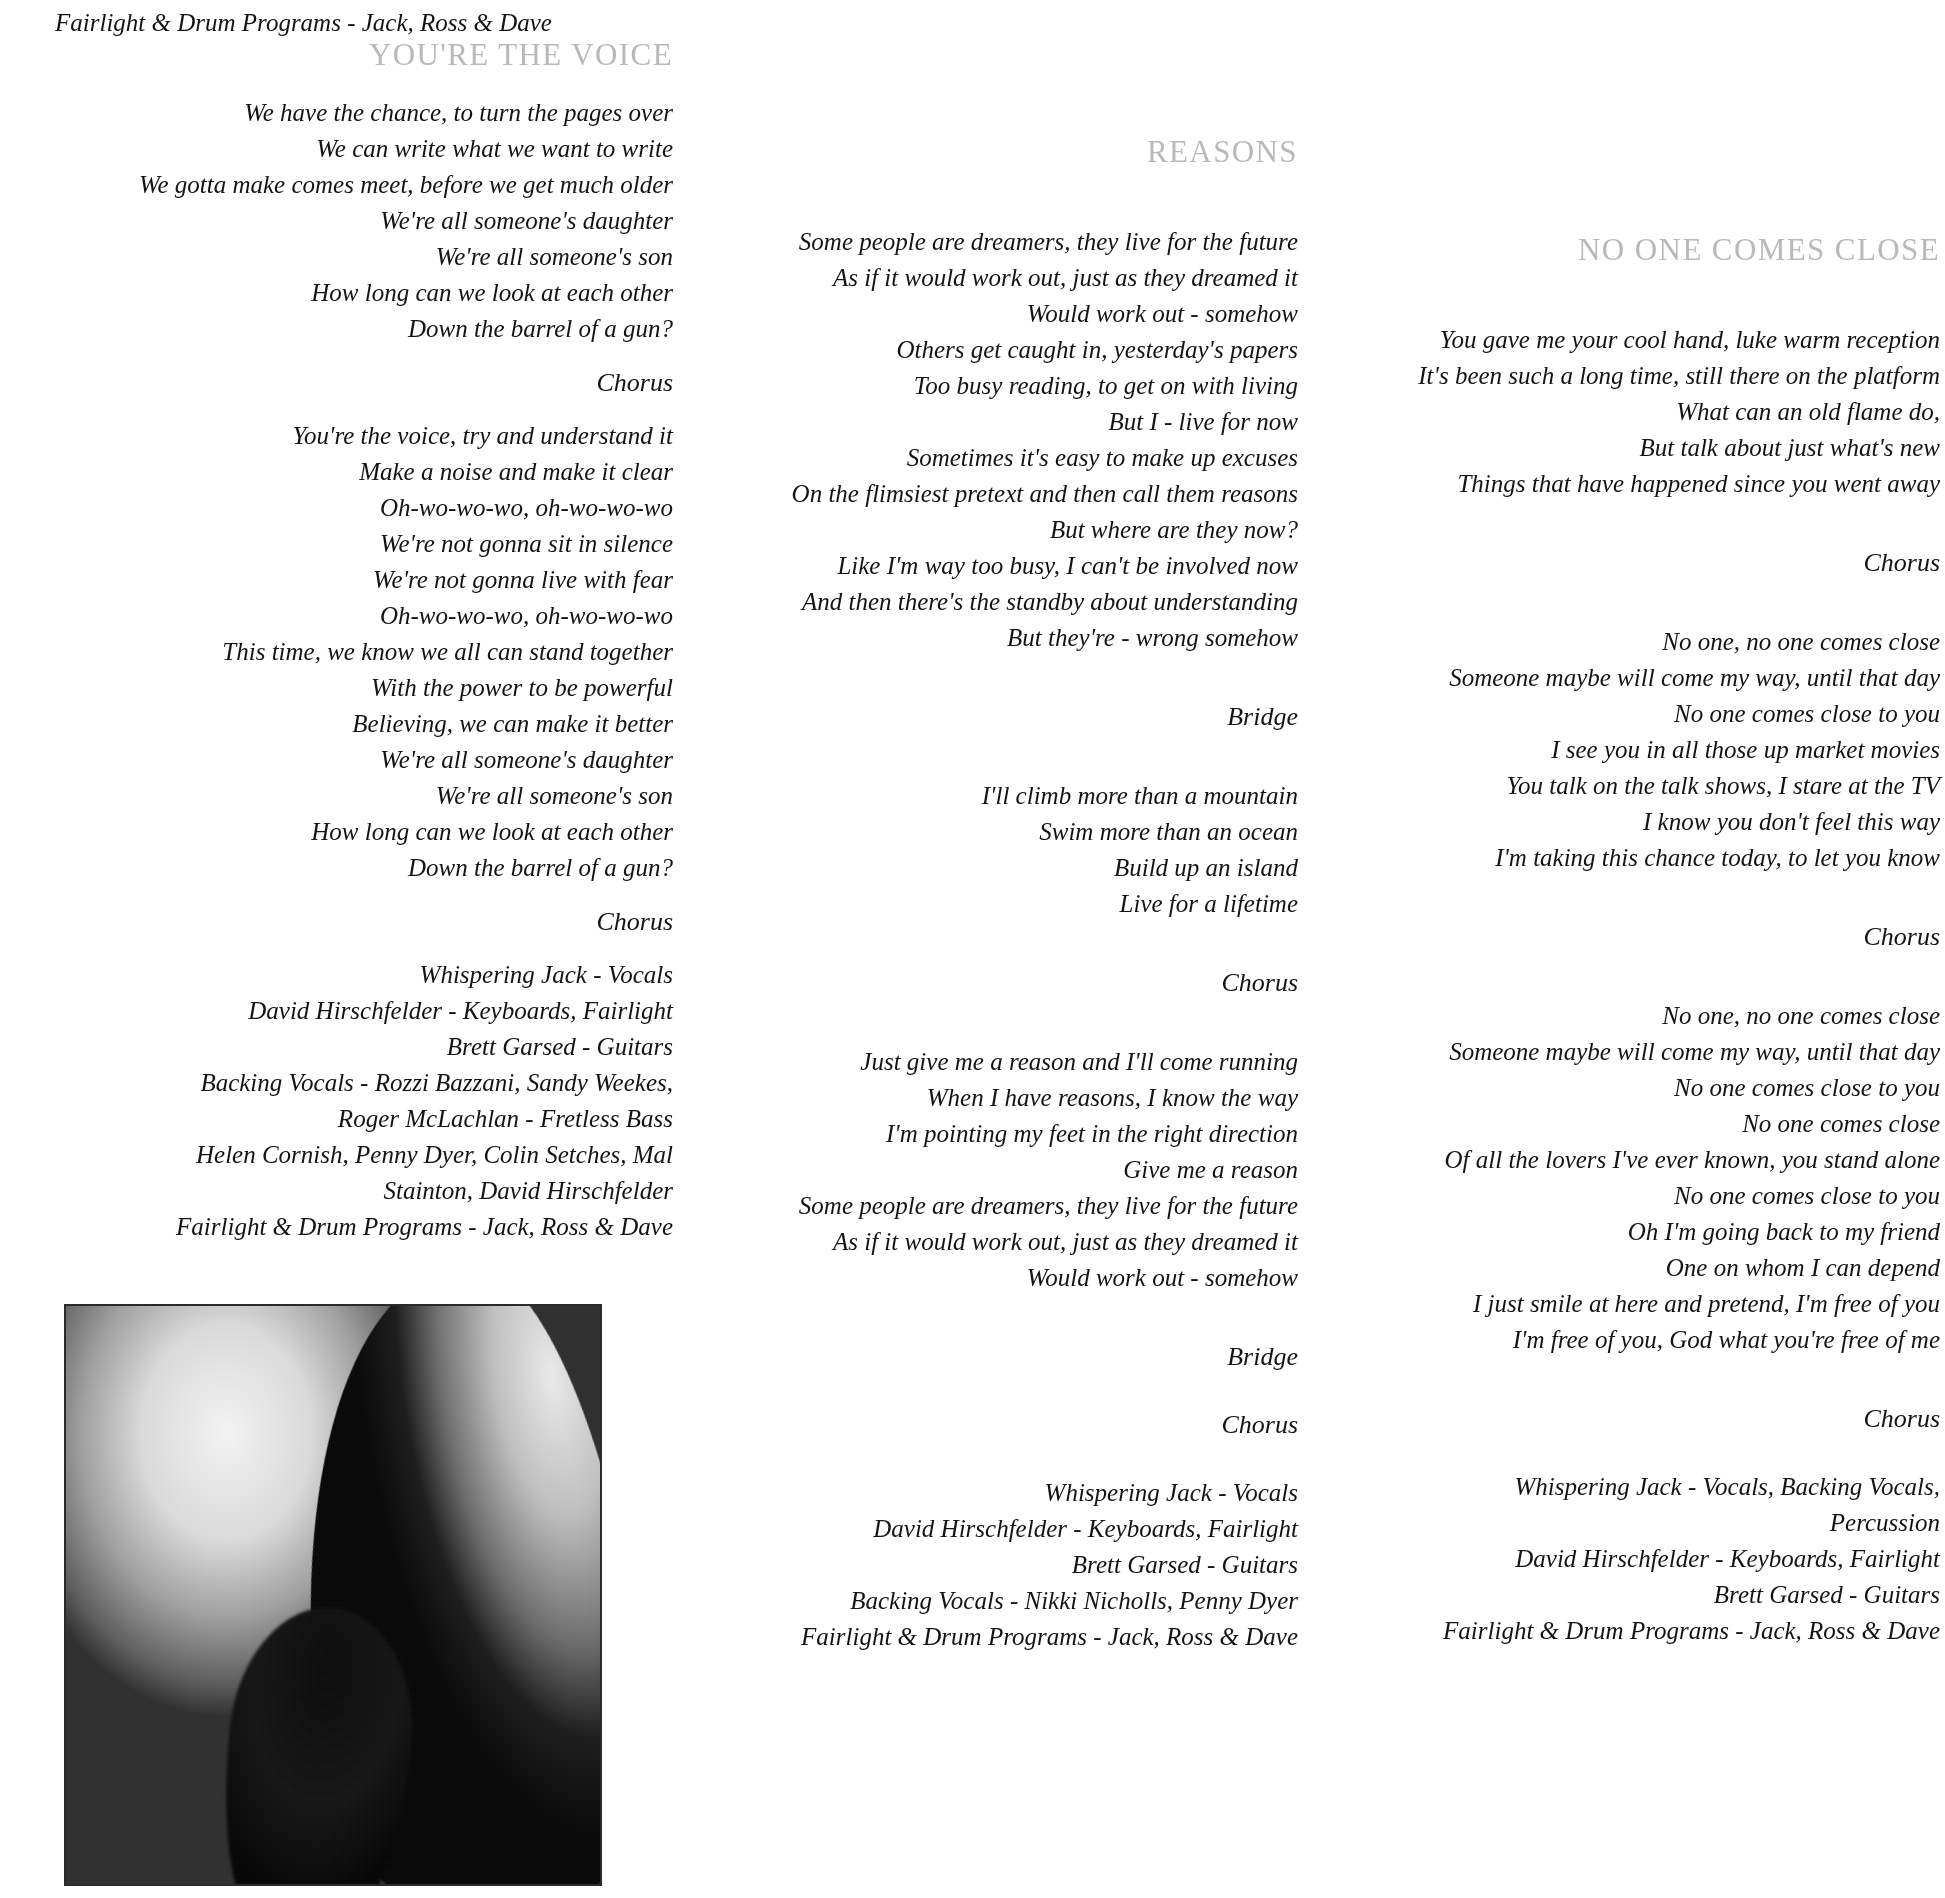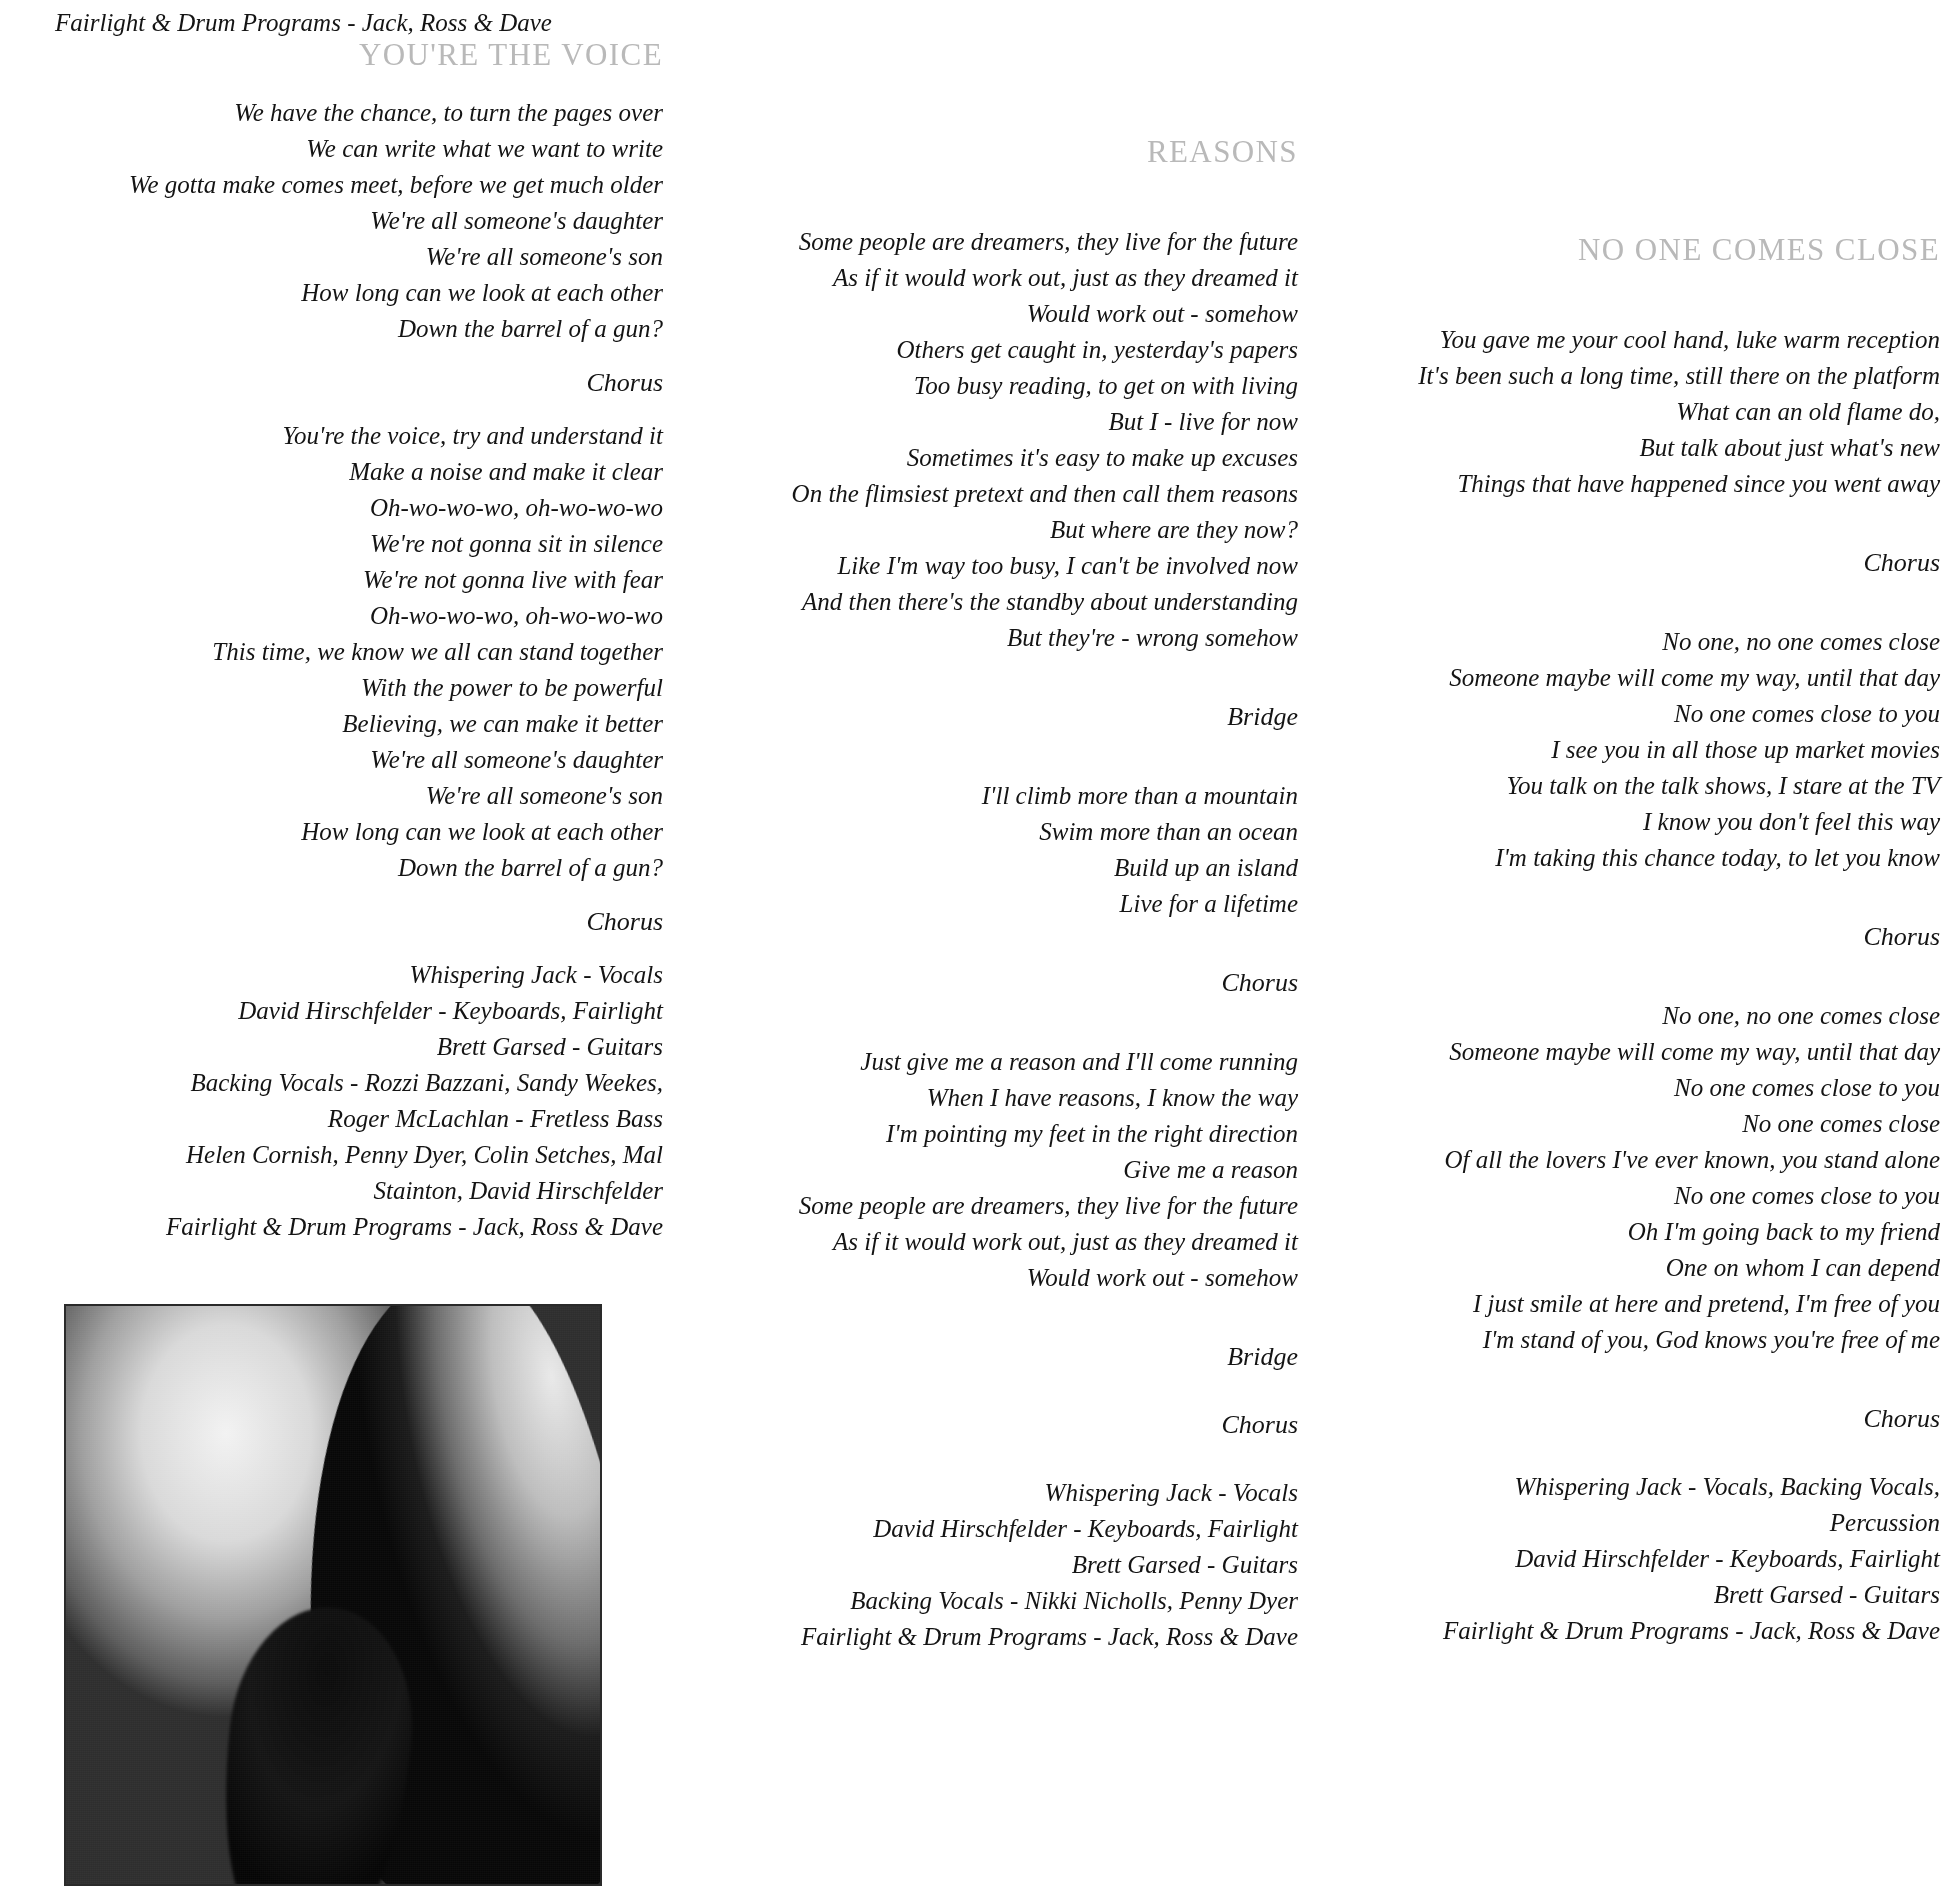--- a/index.html
+++ b/index.html
@@ -21,21 +21,21 @@
     left: 0; top: 0;
     width: 1946px;
     height: 1899px;
     text-align: right;
   }
 
   .col {
     position: absolute;
     top: 0;
   }
-  .col-1 { left: 55px;  width: 608px; }
+  .col-1 { left: 65px;  width: 608px; }
   .col-2 { left: 703px; width: 595px; }
   .col-3 { left: 1345px; width: 595px; }
 
   .song-title {
     font-family: "Liberation Serif", serif;
     font-style: normal;
     font-weight: 400;
     color: #b9b9b9;
     letter-spacing: 1.4px;
     font-size: 31px;
@@ -267,21 +267,21 @@
     <div class="block">
       <div class="lyric-line">No one, no one comes close</div>
       <div class="lyric-line">Someone maybe will come my way, until that day</div>
       <div class="lyric-line">No one comes close to you</div>
       <div class="lyric-line">No one comes close</div>
       <div class="lyric-line">Of all the lovers I've ever known, you stand alone</div>
       <div class="lyric-line">No one comes close to you</div>
       <div class="lyric-line">Oh I'm going back to my friend</div>
       <div class="lyric-line">One on whom I can depend</div>
       <div class="lyric-line">I just smile at here and pretend, I'm free of you</div>
-      <div class="lyric-line">I'm stand of you, God knows you're free of me</div>
+      <div class="lyric-line">I'm free of you, God what you're free of me</div>
     </div>
 
     <div class="gap-lg"></div>
     <div class="section-label">Chorus</div>
     <div class="gap-md"></div>
 
     <div class="block">
       <div class="credit-line">Whispering Jack - Vocals, Backing Vocals,</div>
       <div class="credit-line">Percussion</div>
       <div class="credit-line">David Hirschfelder - Keyboards, Fairlight</div>

